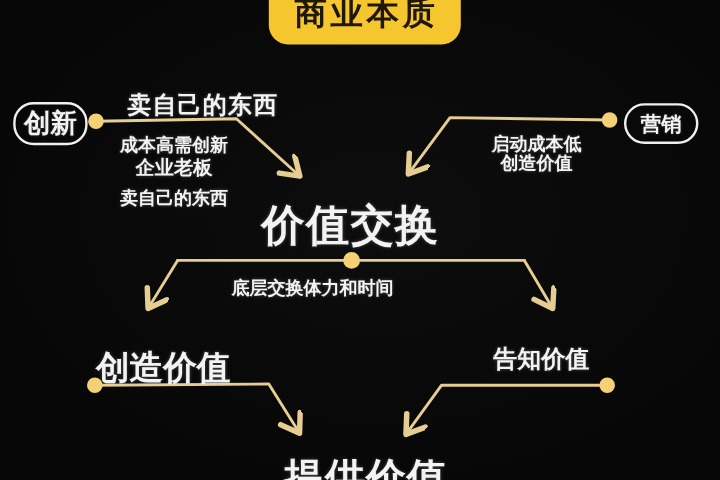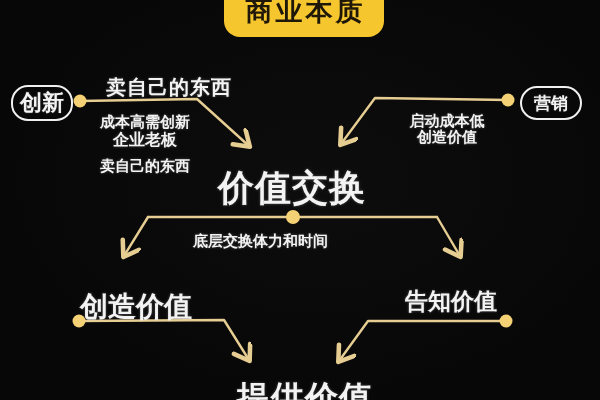--- a/index.html
+++ b/index.html
@@ -57,21 +57,21 @@
   .center-node {
     left: 192px; top: 164px; width: 200px;
     font-size: 36px; letter-spacing: 1px; text-align: center;
   }
   .levels {
     left: 193px; top: 233px; width: 200px;
     font-size: 15px; line-height: 16.5px; font-weight: 700;
     text-align: left;
   }
   .bl-node { left: 61px;  top: 288px; width: 150px; font-size: 28px; text-align: center; }
-  .br-node { left: 376px; top: 286px; width: 150px; font-size: 23px; text-align: center; }
+  .br-node { left: 376px; top: 286px; width: 150px; font-size: 20px; text-align: center; }
   .bc-node { left: 205px; top: 376px; width: 200px; font-size: 33px; letter-spacing: 1px; text-align: center; }
 
   svg.connectors { position: absolute; left: 0; top: 0; pointer-events: none; }
 </style>
 </head>
 <body>
 
 <div class="stage">
 
   <svg class="connectors" width="600" height="400" viewBox="0 0 600 400">

